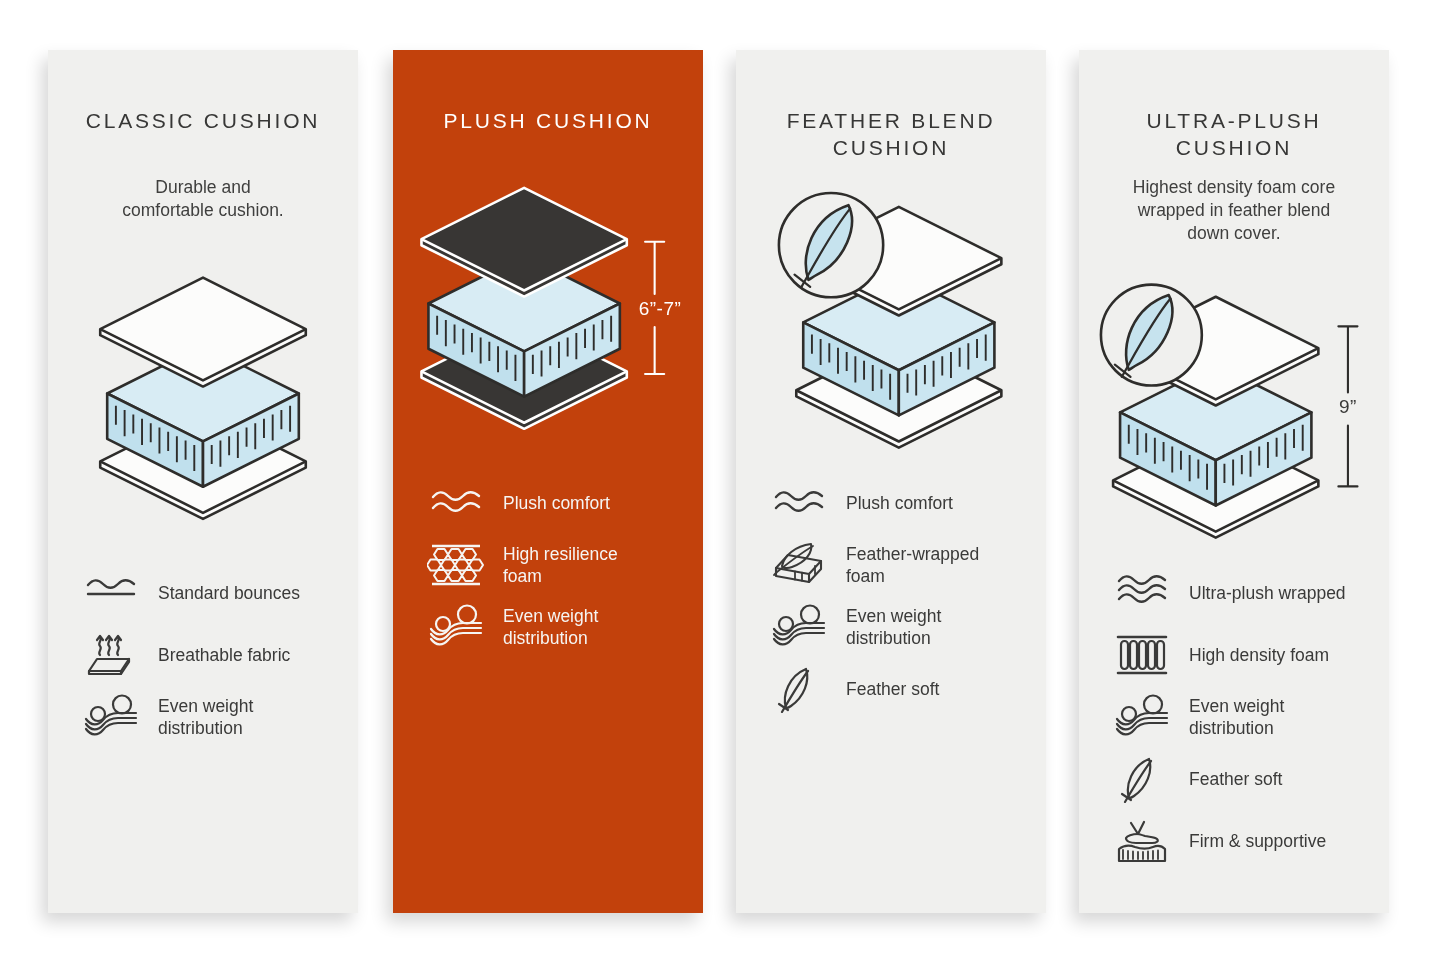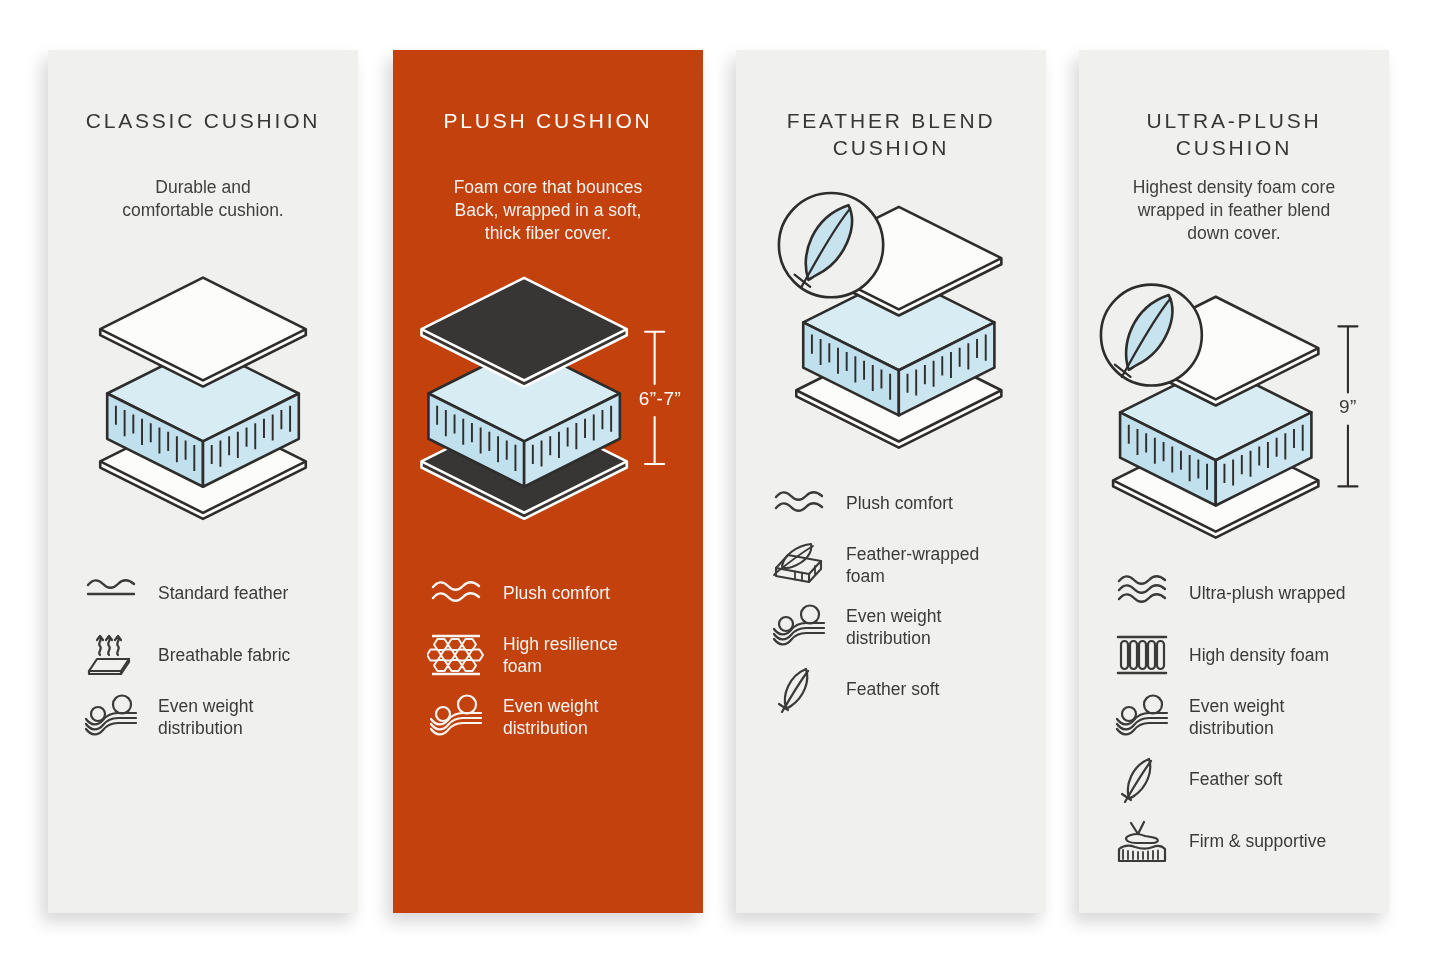--- a/index.html
+++ b/index.html
@@ -121,43 +121,40 @@
       <path d="M140,210 V232 M150,205 V235 M160,200 V222 M170,195 V225 M180,190 V212 M190,185 V215 M200,180 V202 M210,175 V205 M220,170 V192 M230,165 V195" stroke="#2e2d2b" stroke-width="2.2" fill="none"></path>
       <path d="M130,18 L248,77 L248,84 L130,143 L12,84 L12,77 Z" fill="#fcfcfb" stroke="#2e2d2b" stroke-width="3" stroke-linejoin="round"></path>
       <path d="M12,77 L130,136 L248,77" fill="none" stroke="#2e2d2b" stroke-width="3" stroke-linejoin="round"></path>
     </svg>
   </div>
   <div class="features">
     <div class="frow">
       <svg class="fi" width="58" height="48" viewBox="0 0 56 48">
           <use href="#i-wave1"></use>
         </svg>
-      <span class="flabel">Standard feather</span>
+      <span class="flabel">Standard bounces</span>
     </div>
     <div class="frow">
       <svg class="fi" width="58" height="48" viewBox="0 0 56 48">
           <use href="#i-breathe"></use>
         </svg>
       <span class="flabel">Breathable fabric</span>
     </div>
     <div class="frow">
       <svg class="fi" width="58" height="48" viewBox="0 0 56 48">
           <use href="#i-even"></use>
         </svg>
       <span class="flabel">Even weight
 distribution</span>
     </div>
   </div>
 </section>
 
 <section class="panel dark" style="left:393px">
   <h2 class="title">PLUSH CUSHION</h2>
-  <p class="desc">Foam core that bounces
-Back, wrapped in a soft,
-thick fiber cover.</p>
   <div class="illo">
     <svg width="261" height="270" viewBox="0 0 300 310">
       <g transform="translate(-8,0)">
         <path d="M130,170 L248,229 L248,236 L130,295 L12,236 L12,229 Z" fill="#383634" stroke="#ffffff" stroke-width="3" stroke-linejoin="round"></path>
         <path d="M12,229 L130,288 L248,229" fill="none" stroke="#ffffff" stroke-width="3" stroke-linejoin="round"></path>
         <g stroke="#2e2d2b" stroke-width="3" stroke-linejoin="round">
           <polygon points="20,151 130,96 240,151 130,206" fill="#d8ecf4"></polygon>
           <polygon points="20,151 130,206 130,258 20,203" fill="#c0e0ed"></polygon>
           <polygon points="130,206 240,151 240,203 130,258" fill="#cbe6f1"></polygon>
         </g>

